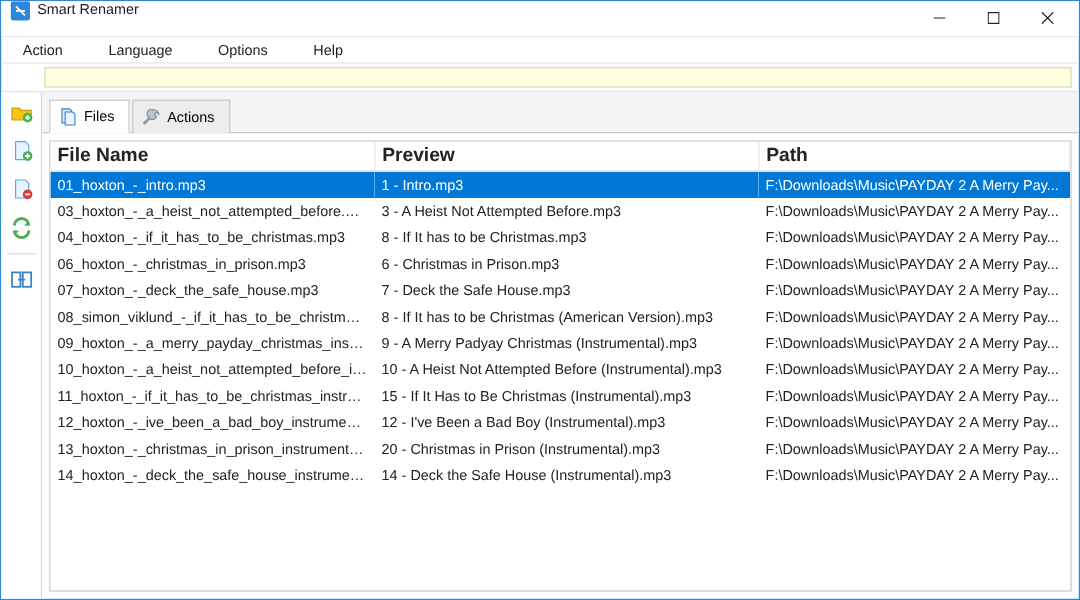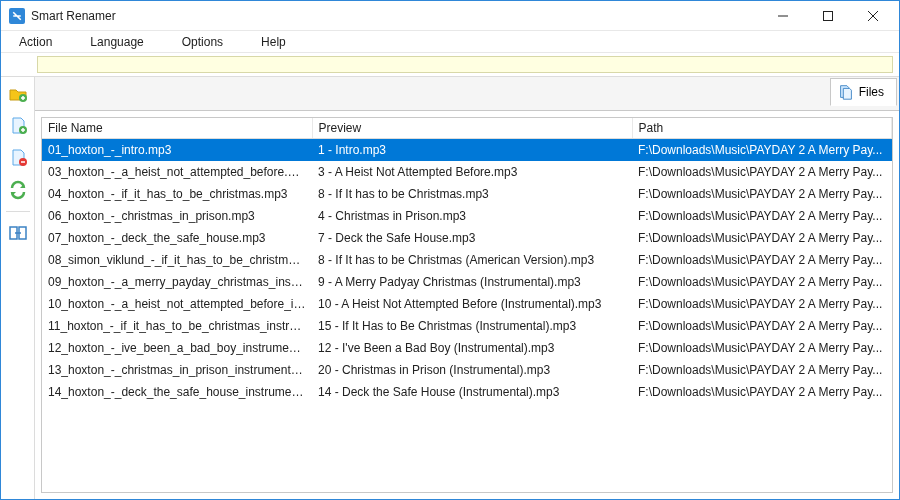--- a/index.html
+++ b/index.html
@@ -11,21 +11,20 @@
     width: 900px;
     height: 500px;
     overflow: hidden;
     border: 1px solid #2f87d8;
   }
   
   .titlebar {
     height: 30px;
     background: #fff;
     display: flex;
-    align-items: center;
     padding: 0 4px 0 8px;
     border-bottom: 1px solid #e8e8e8;
   }
   .titlebar .app-icon {
     width: 16px; height: 16px;
     background: #2f87d8;
     border-radius: 2px;
     display: flex; align-items: center; justify-content: center;
     margin-right: 6px;
   }
@@ -91,21 +90,20 @@
   }
   
   .tabs {
     height: 34px;
     display: flex;
     align-items: flex-end;
     padding-left: 6px;
     background: #f5f5f5;
     border-bottom: 1px solid #c8c8c8;
     gap: 0;
-    flex-direction: column;
   }
   .tab {
     display: flex;
     align-items: center;
     gap: 4px;
     height: 28px;
     padding: 0 12px 0 6px;
     background: #ececec;
     border: 1px solid #c8c8c8;
     border-bottom: none;
@@ -128,22 +126,22 @@
     overflow: hidden;
     background: #fff;
   }
   table {
     width: 100%;
     border-collapse: collapse;
     table-layout: fixed;
   }
   thead th {
     text-align: left;
-    font-weight: normal;
-    font-size: 12px;
+    font-weight: bold;
+    font-size: 16px;
     padding: 3px 6px;
     background: #fff;
     border-bottom: 1px solid #dcdcdc;
     border-right: 1px solid #e8e8e8;
     color: #222;
   }
   tbody td {
     padding: 4px 6px;
     font-size: 12px;
     color: #222;
@@ -240,20 +238,26 @@
   </div>
 
   <div class="content">
     <div class="tabs">
       <div class="tab active">
         <svg viewBox="0 0 20 20">
           <path d="M4 3 H11 L13 5 V16 H4 Z" fill="#cfe8ff" stroke="#3b82c4"></path>
           <path d="M7 6 H14 L16 8 V18 H7 Z" fill="#e8f4ff" stroke="#3b82c4"></path>
         </svg>
         <span>Files</span>
+      </div>
+      <div class="tab">
+        <svg viewBox="0 0 20 20">
+          <path d="M13 3 a4 4 0 0 1 4 4 l-2 -2 l-2 2 l2 2 a4 4 0 0 1 -6 2 L4 16 L3 15 L8 10 a4 4 0 0 1 5 -7 Z" fill="#b8c4cc" stroke="#7a8a94"></path>
+        </svg>
+        <span>Actions</span>
       </div>
     </div>
 
     <div class="tablewrap">
       <table>
         <colgroup>
           <col class="c-name">
             <col class="c-preview">
             <col class="c-path">
         </colgroup>
@@ -275,21 +279,21 @@
               <td>3 - A Heist Not Attempted Before.mp3</td>
               <td>F:\Downloads\Music\PAYDAY 2 A Merry Pay...</td>
             </tr>
             <tr>
               <td>04_hoxton_-_if_it_has_to_be_christmas.mp3</td>
               <td>8 - If It has to be Christmas.mp3</td>
               <td>F:\Downloads\Music\PAYDAY 2 A Merry Pay...</td>
             </tr>
             <tr>
               <td>06_hoxton_-_christmas_in_prison.mp3</td>
-              <td>4 - Christmas in Prison.mp3</td>
+              <td>6 - Christmas in Prison.mp3</td>
               <td>F:\Downloads\Music\PAYDAY 2 A Merry Pay...</td>
             </tr>
             <tr>
               <td>07_hoxton_-_deck_the_safe_house.mp3</td>
               <td>7 - Deck the Safe House.mp3</td>
               <td>F:\Downloads\Music\PAYDAY 2 A Merry Pay...</td>
             </tr>
             <tr>
               <td>08_simon_viklund_-_if_it_has_to_be_christmas_am...</td>
               <td>8 - If It has to be Christmas (American Version).mp3</td>

